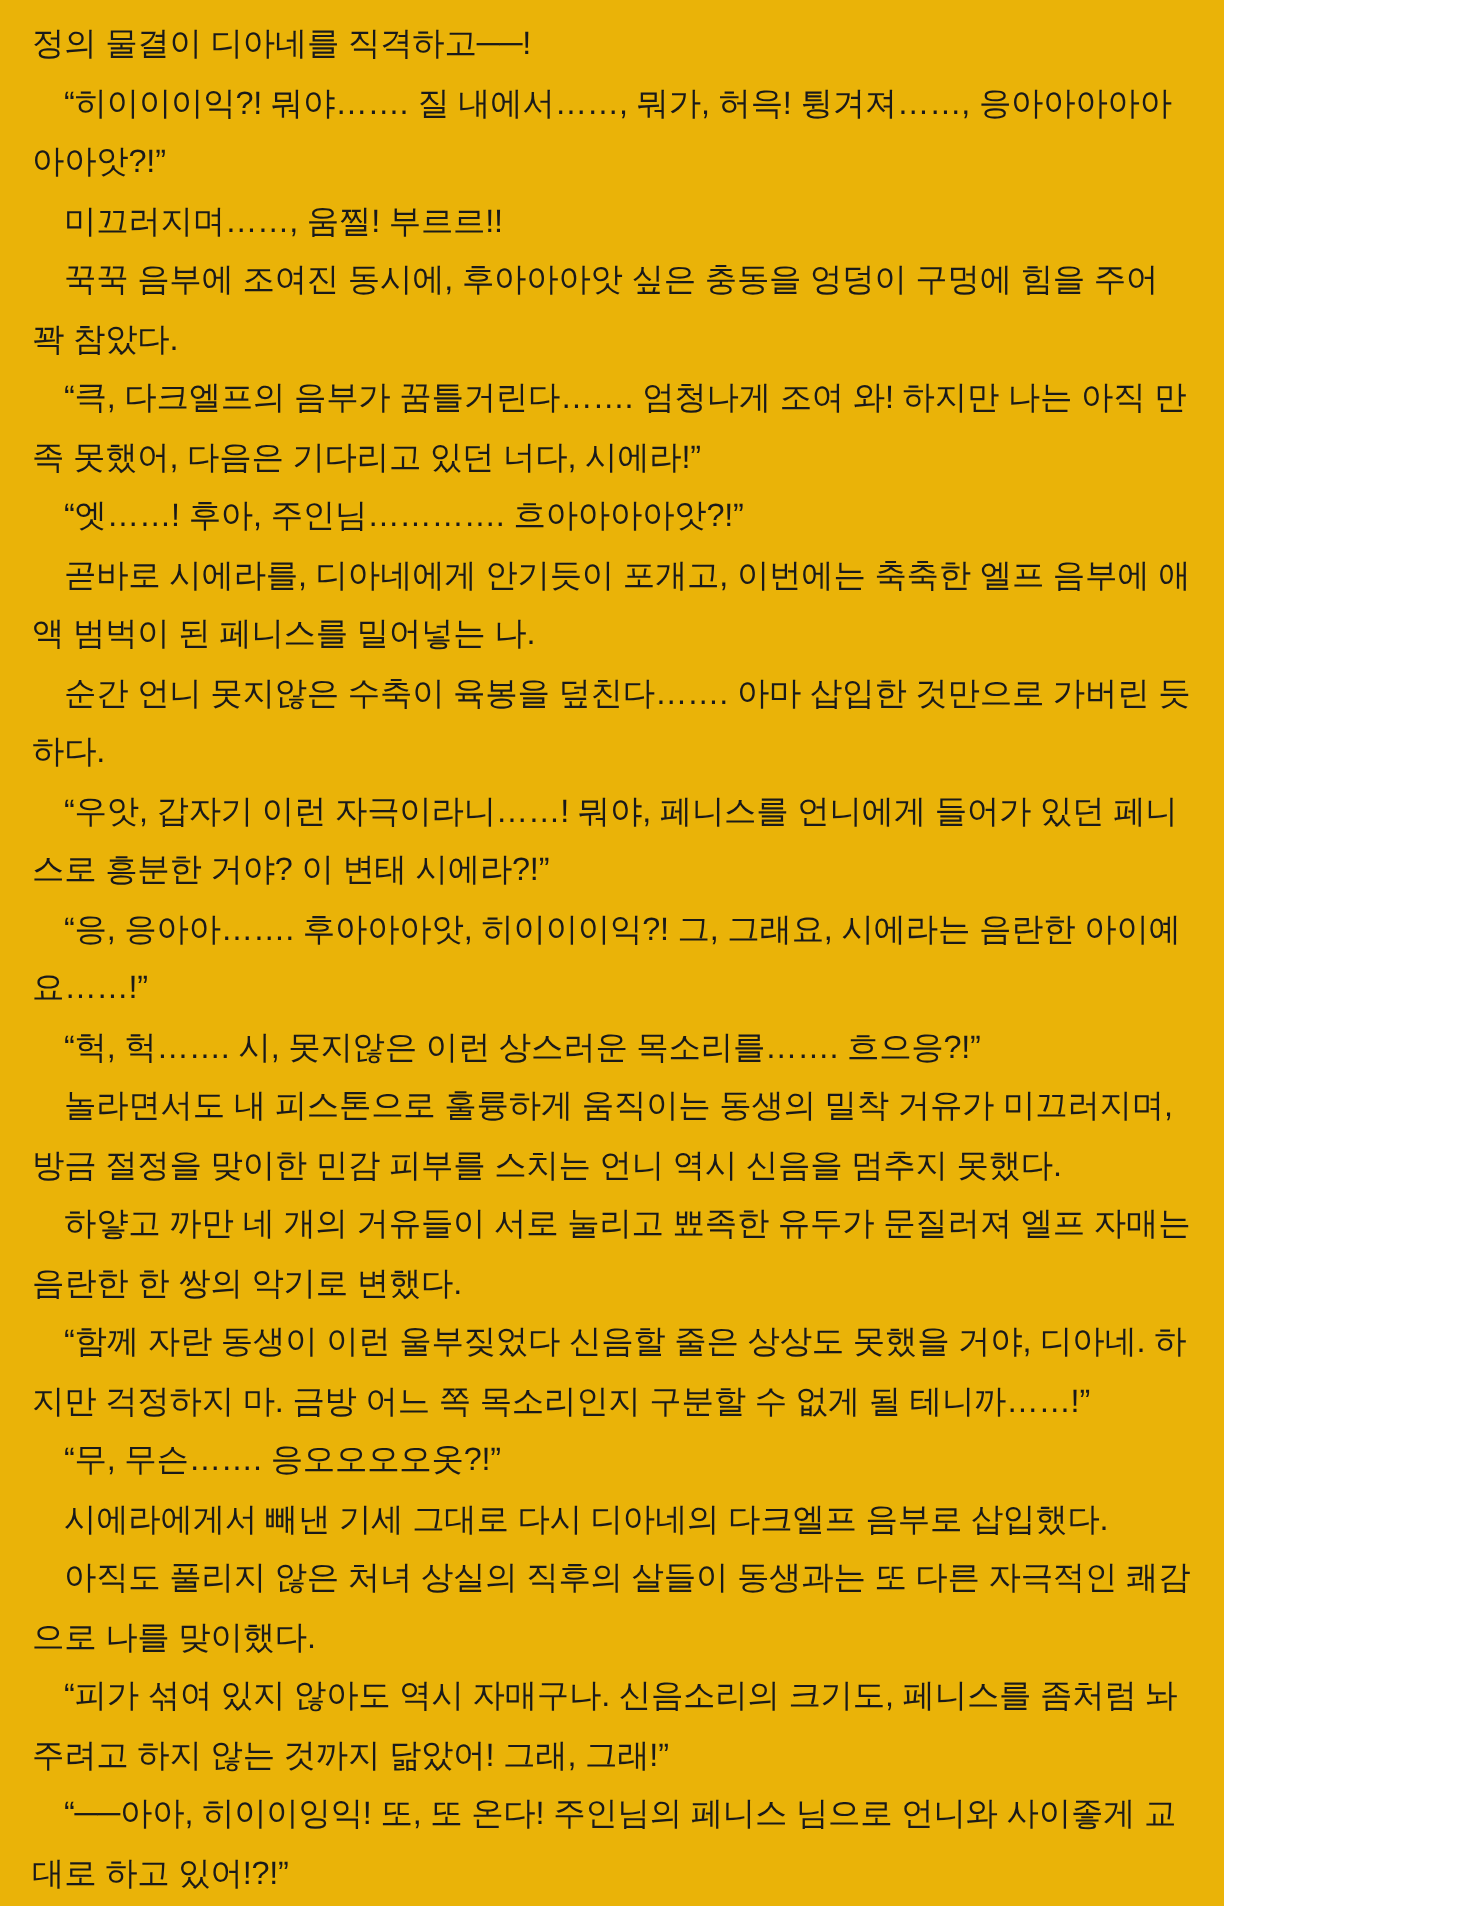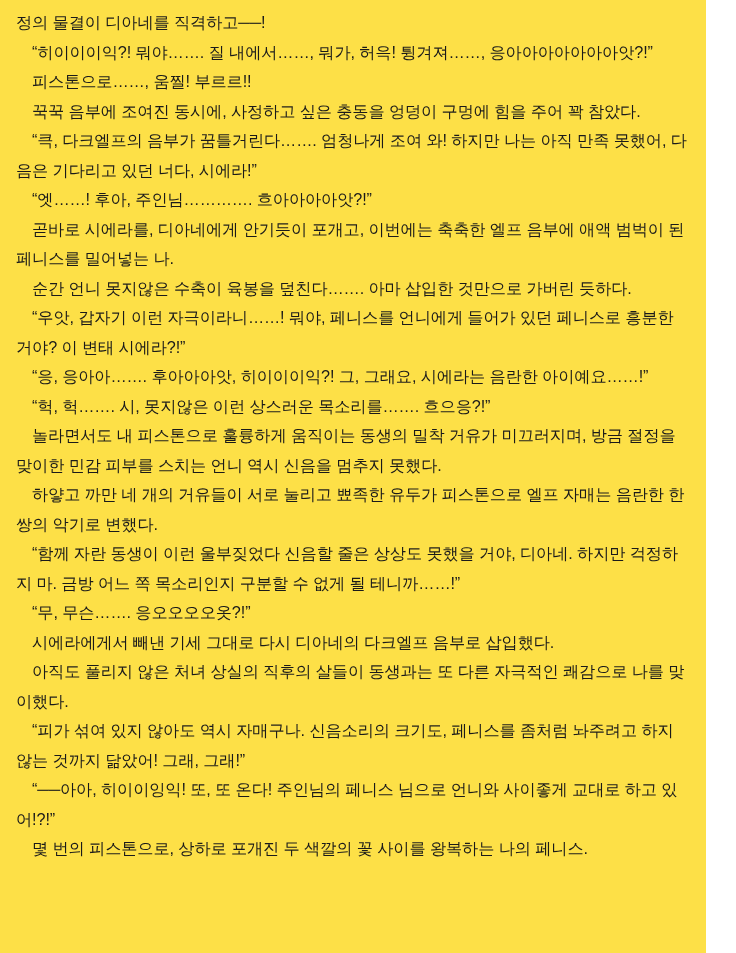--- a/index.html
+++ b/index.html
@@ -7,25 +7,25 @@
     padding: 0;
     background: #ffffff;
   }
   body {
     width: 736px;
     height: 953px;
     font-family: "Liberation Sans", sans-serif;
     color: #1a1a1a;
   }
   .page {
-    width: 706px;
+    width: 612px;
     height: 953px;
     box-sizing: border-box;
     padding: 8px 14px 8px 16px;
-    background: #fde047;
+    background: #eab308;
     overflow: hidden;
   }
   .para {
     font-size: 16.2px;
     line-height: 29.5px;
     letter-spacing: -0.1px;
     margin: 0 0 0 0;
     text-align: left;
     word-break: break-all;
     white-space: pre-wrap;
@@ -37,31 +37,31 @@
     text-indent: 0;
   }
 </style>
 </head>
 <body>
 
 <div class="page">
   <div id="body-text">
       <p class="para noindent">정의 물결이 디아네를 직격하고──!</p>
       <p class="para indent">“히이이이익?! 뭐야……. 질 내에서……, 뭐가, 허윽! 튕겨져……, 응아아아아아아아앗?!”</p>
-      <p class="para indent">피스톤으로……, 움찔! 부르르!!</p>
-      <p class="para indent">꾹꾹 음부에 조여진 동시에, 사정하고 싶은 충동을 엉덩이 구멍에 힘을 주어 꽉 참았다.</p>
+      <p class="para indent">미끄러지며……, 움찔! 부르르!!</p>
+      <p class="para indent">꾹꾹 음부에 조여진 동시에, 후아아아앗 싶은 충동을 엉덩이 구멍에 힘을 주어 꽉 참았다.</p>
       <p class="para indent">“큭, 다크엘프의 음부가 꿈틀거린다……. 엄청나게 조여 와! 하지만 나는 아직 만족 못했어, 다음은 기다리고 있던 너다, 시에라!”</p>
       <p class="para indent">“엣……! 후아, 주인님…………. 흐아아아아앗?!”</p>
       <p class="para indent">곧바로 시에라를, 디아네에게 안기듯이 포개고, 이번에는 축축한 엘프 음부에 애액 범벅이 된 페니스를 밀어넣는 나.</p>
       <p class="para indent">순간 언니 못지않은 수축이 육봉을 덮친다……. 아마 삽입한 것만으로 가버린 듯하다.</p>
       <p class="para indent">“우앗, 갑자기 이런 자극이라니……! 뭐야, 페니스를 언니에게 들어가 있던 페니스로 흥분한 거야? 이 변태 시에라?!”</p>
       <p class="para indent">“응, 응아아……. 후아아아앗, 히이이이익?! 그, 그래요, 시에라는 음란한 아이예요……!”</p>
       <p class="para indent">“헉, 헉……. 시, 못지않은 이런 상스러운 목소리를……. 흐으응?!”</p>
       <p class="para indent">놀라면서도 내 피스톤으로 훌륭하게 움직이는 동생의 밀착 거유가 미끄러지며, 방금 절정을 맞이한 민감 피부를 스치는 언니 역시 신음을 멈추지 못했다.</p>
-      <p class="para indent">하얗고 까만 네 개의 거유들이 서로 눌리고 뾰족한 유두가 피스톤으로 엘프 자매는 음란한 한 쌍의 악기로 변했다.</p>
+      <p class="para indent">하얗고 까만 네 개의 거유들이 서로 눌리고 뾰족한 유두가 문질러져 엘프 자매는 음란한 한 쌍의 악기로 변했다.</p>
       <p class="para indent">“함께 자란 동생이 이런 울부짖었다 신음할 줄은 상상도 못했을 거야, 디아네. 하지만 걱정하지 마. 금방 어느 쪽 목소리인지 구분할 수 없게 될 테니까……!”</p>
       <p class="para indent">“무, 무슨……. 응오오오오옷?!”</p>
       <p class="para indent">시에라에게서 빼낸 기세 그대로 다시 디아네의 다크엘프 음부로 삽입했다.</p>
       <p class="para indent">아직도 풀리지 않은 처녀 상실의 직후의 살들이 동생과는 또 다른 자극적인 쾌감으로 나를 맞이했다.</p>
       <p class="para indent">“피가 섞여 있지 않아도 역시 자매구나. 신음소리의 크기도, 페니스를 좀처럼 놔주려고 하지 않는 것까지 닮았어! 그래, 그래!”</p>
       <p class="para indent">“──아아, 히이이잉익! 또, 또 온다! 주인님의 페니스 님으로 언니와 사이좋게 교대로 하고 있어!?!”</p>
       <p class="para indent">몇 번의 피스톤으로, 상하로 포개진 두 색깔의 꽃 사이를 왕복하는 나의 페니스.</p>
     </div>
 </div>
 

